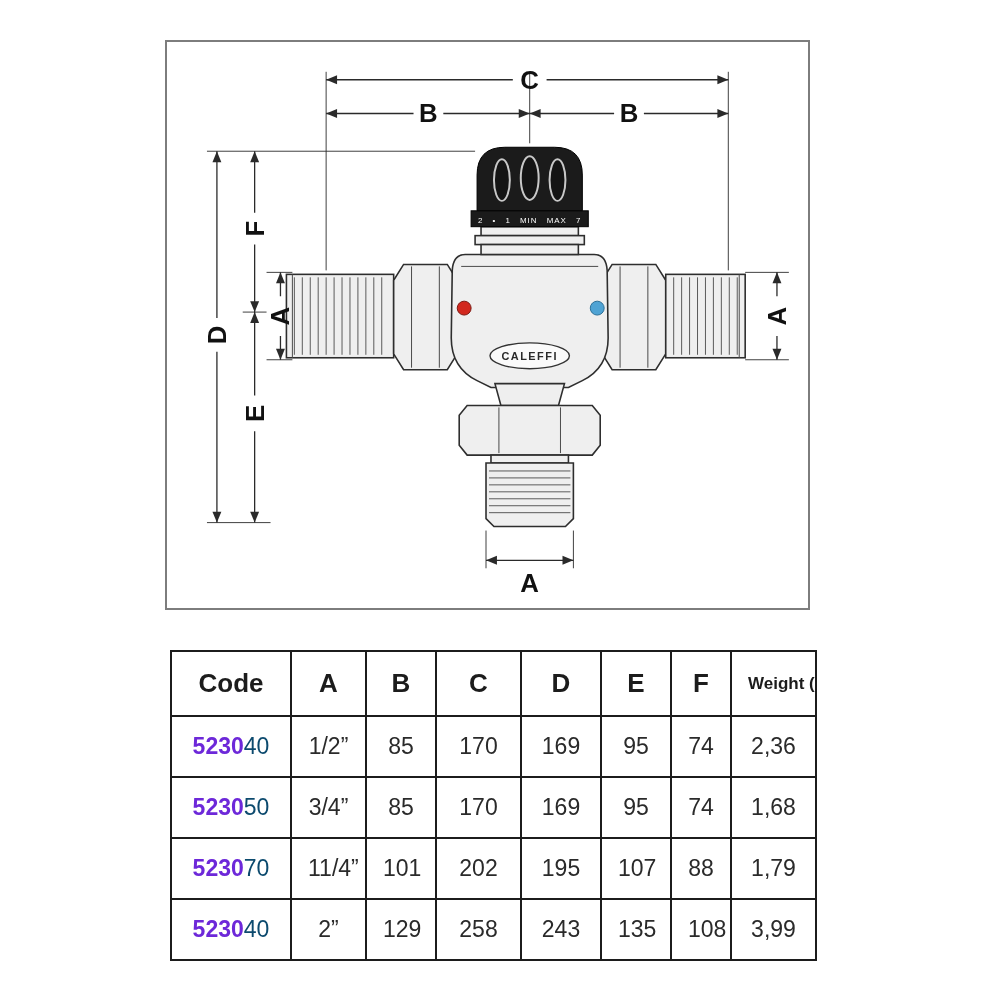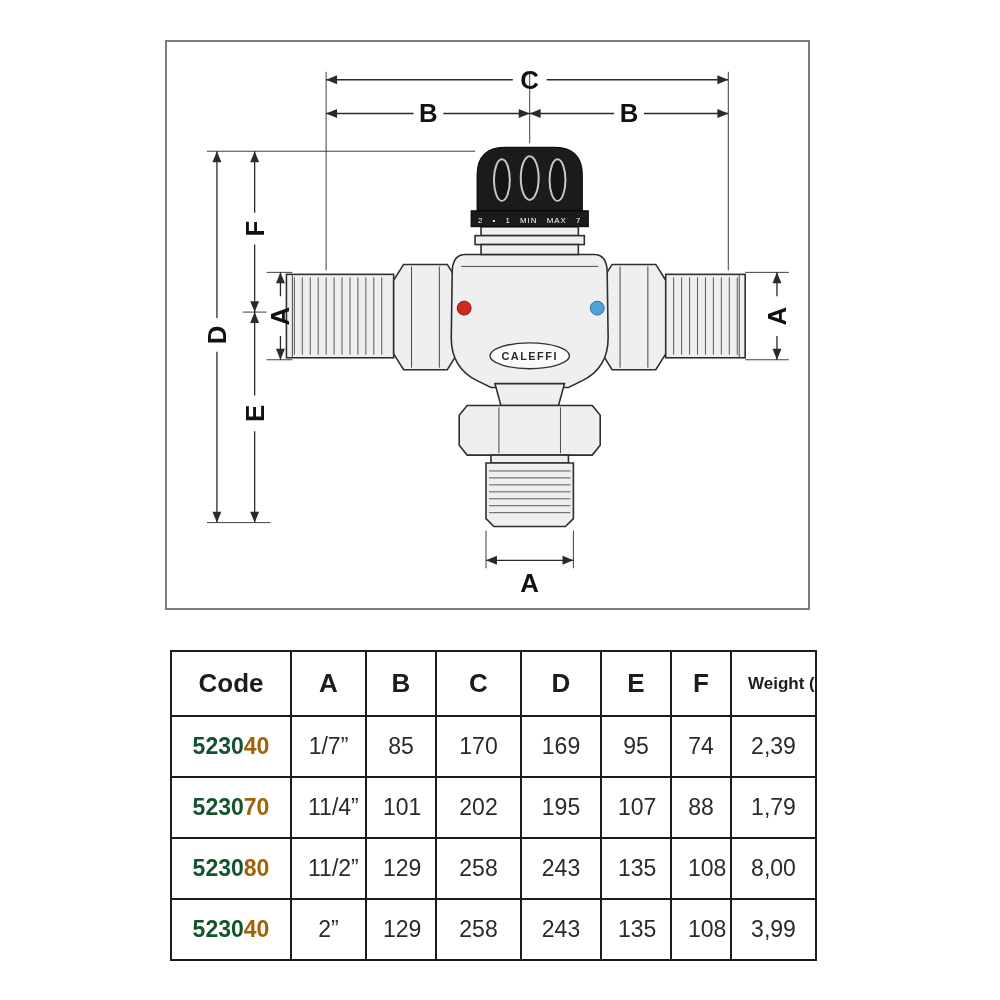--- a/index.html
+++ b/index.html
@@ -33,22 +33,22 @@
     border-collapse:collapse; table-layout:fixed; text-align:center; color:#1c1c1c;
   }
   .dim-table th, .dim-table td{
     border:2px solid #1c1c1c; height:46px; vertical-align:middle; padding:16px;
     overflow:hidden; white-space:nowrap;
   }
   .dim-table th{ font-size:26px; font-weight:bold; }
   .dim-table th.weight-h{ font-size:17px; }
   .dim-table td{ font-size:23px; font-weight:normal; color:#2a2a2a; }
   .code-cell{ font-size:25px; }
-  .code-bold{ font-weight:bold; color:#14532d; }
-  .code-suffix{ font-weight:bold; color:#a16207; }
+  .code-bold{ font-weight:bold; color:#6d28d9; }
+  .code-suffix{ font-weight:normal; color:#0c4a6e; }
 </style>
 </head>
 <body>
 
 <div class="drawing-box">
   <svg viewBox="0 0 645 570">
 
     <g>
 
       <g>
@@ -199,49 +199,49 @@
       <th>C</th>
       <th>D</th>
       <th>E</th>
       <th>F</th>
       <th class="weight-h">Weight (kg)</th>
     </tr>
   </thead>
   <tbody>
     <tr>
       <td class="code-cell"><span class="code-bold">5230</span><span class="code-suffix">40</span></td>
-      <td>1/7”</td>
+      <td>1/2”</td>
       <td>85</td>
       <td>170</td>
       <td>169</td>
       <td>95</td>
       <td>74</td>
-      <td>2,39</td>
+      <td>2,36</td>
+    </tr>
+    <tr>
+      <td class="code-cell"><span class="code-bold">5230</span><span class="code-suffix">50</span></td>
+      <td>3/4”</td>
+      <td>85</td>
+      <td>170</td>
+      <td>169</td>
+      <td>95</td>
+      <td>74</td>
+      <td>1,68</td>
     </tr>
     <tr>
       <td class="code-cell"><span class="code-bold">5230</span><span class="code-suffix">70</span></td>
       <td>11/4”</td>
       <td>101</td>
       <td>202</td>
       <td>195</td>
       <td>107</td>
       <td>88</td>
       <td>1,79</td>
     </tr>
     <tr>
-      <td class="code-cell"><span class="code-bold">5230</span><span class="code-suffix">80</span></td>
-      <td>11/2”</td>
-      <td>129</td>
-      <td>258</td>
-      <td>243</td>
-      <td>135</td>
-      <td>108</td>
-      <td>8,00</td>
-    </tr>
-    <tr>
       <td class="code-cell"><span class="code-bold">5230</span><span class="code-suffix">40</span></td>
       <td>2”</td>
       <td>129</td>
       <td>258</td>
       <td>243</td>
       <td>135</td>
       <td>108</td>
       <td>3,99</td>
     </tr>
   </tbody>

